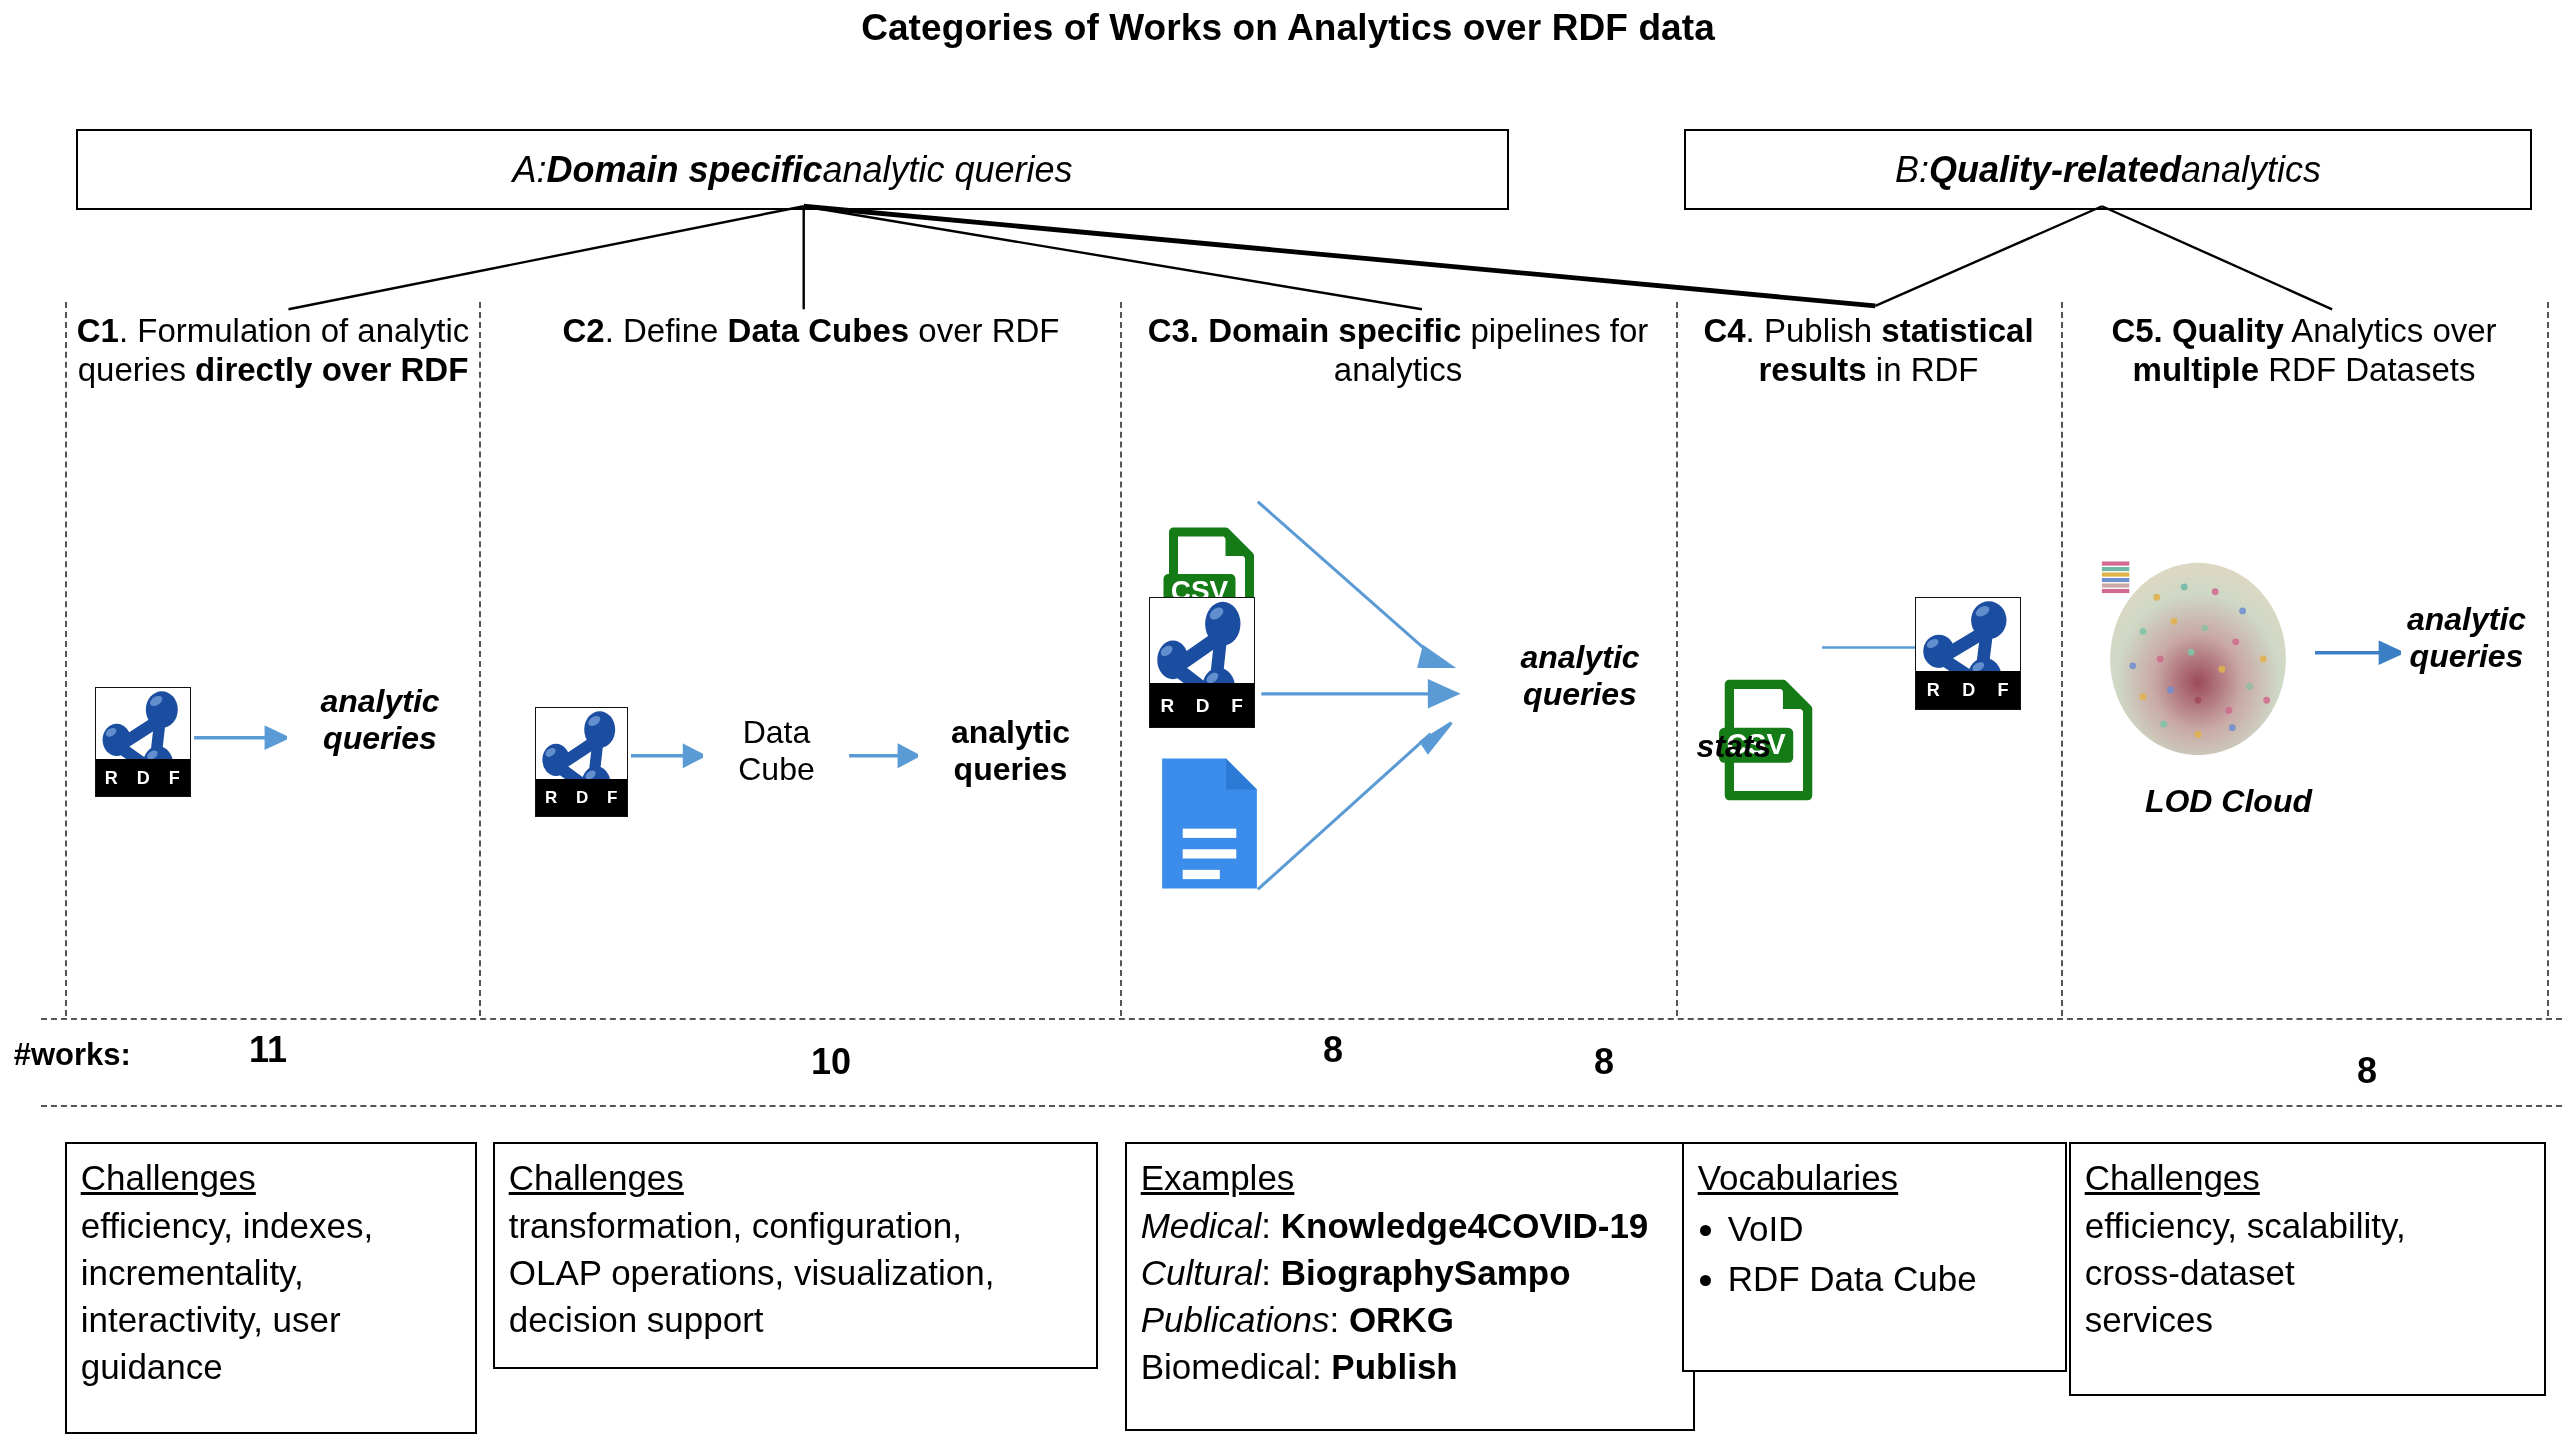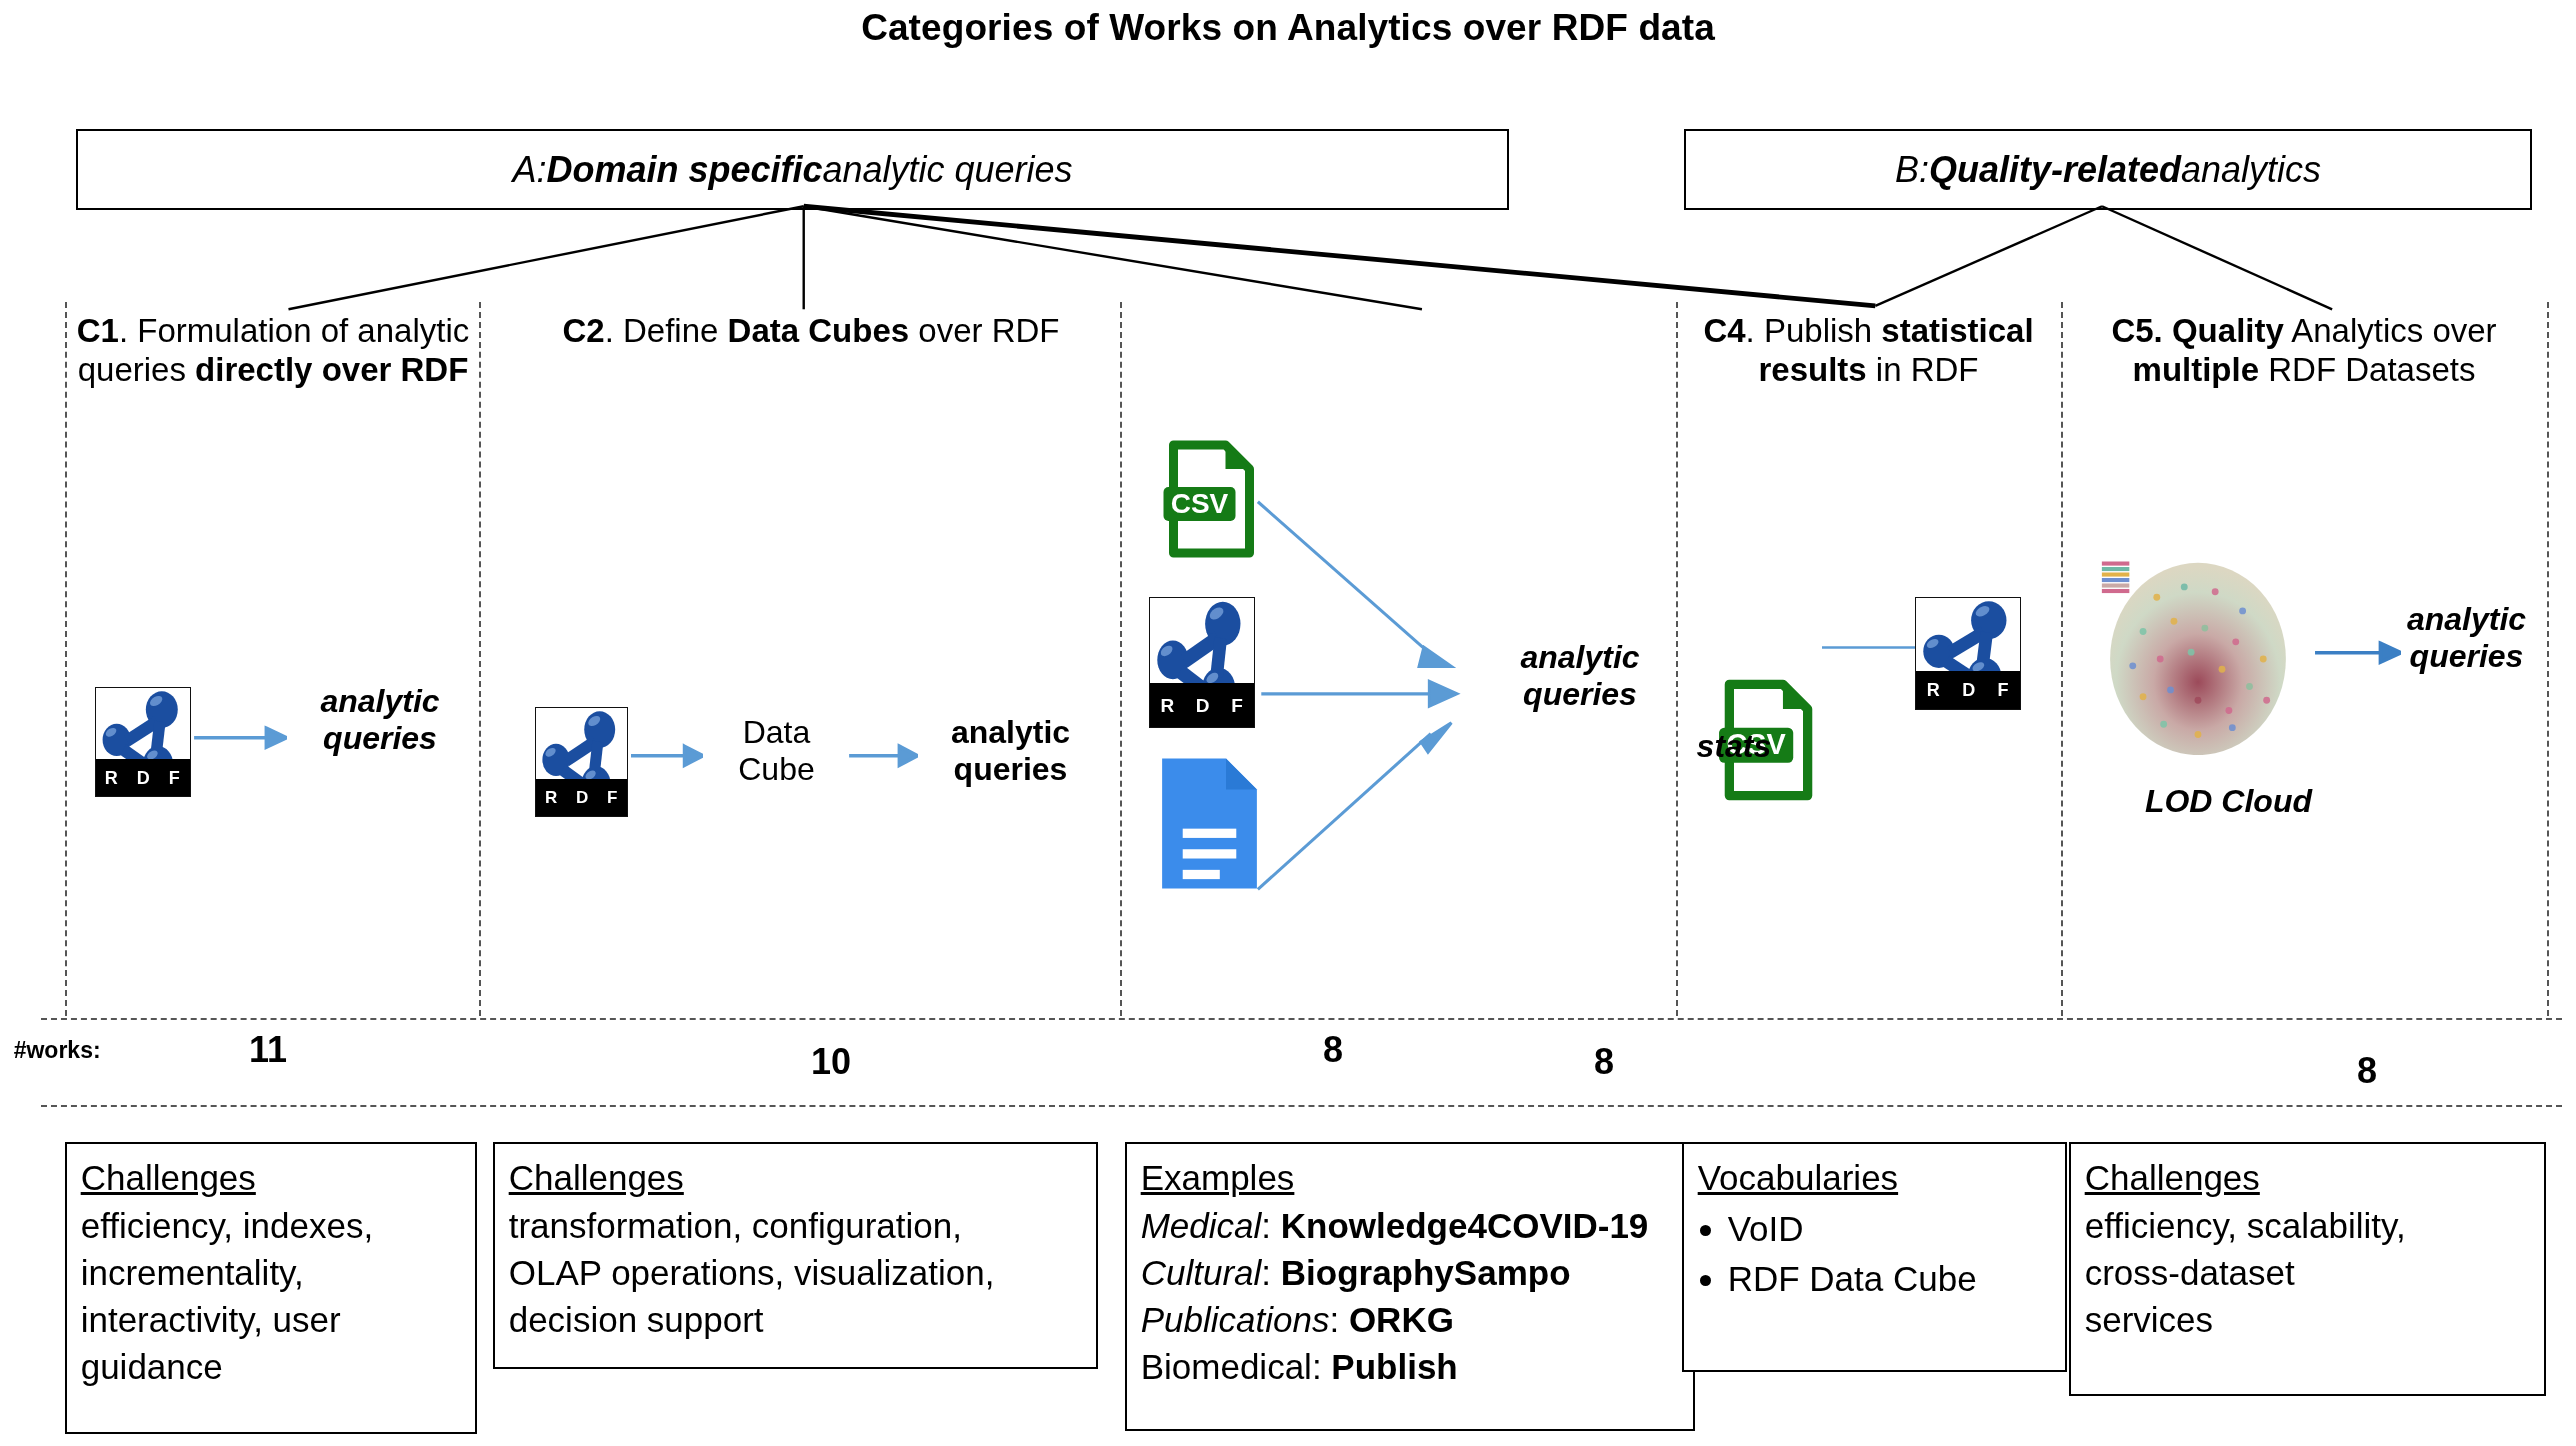--- a/index.html
+++ b/index.html
@@ -43,21 +43,21 @@
   .docic svg{width:100%;height:100%;display:block;}
   
   .lab{font-size:32px;line-height:1.16;text-align:center;}
   .lab.it{font-style:italic;font-weight:bold;}
   .lab.bold{font-weight:bold;}
   .lab.plain{font-weight:normal;}
   .lab.itlight{font-style:italic;font-weight:bold;}
   
   #worksline-top{left:41px;top:1018px;width:2521px;border-top:2.7px dashed #555;}
   #worksline-bot{left:41px;top:1105px;width:2521px;border-top:2.7px dashed #555;}
-  #workslabel{left:13.7px;top:1037px;font-size:23px;font-weight:bold;}
+  #workslabel{left:13.7px;top:1037px;font-size:31px;font-weight:bold;}
   .worksnum{font-size:36px;font-weight:bold;text-align:center;top:1029px;}
   
   .dbox{border:2.1px solid #000;background:#fff;padding:11px 13.7px 12.4px;
         font-size:35px;line-height:1.34;box-sizing:border-box;}
   .dhead{text-decoration:underline;margin-bottom:1.4px;}
   .dbox i{font-style:italic;}
   .dbox b{font-weight:bold;}
   ul.vocab{margin:4.1px 0 0 0;padding-left:30px;}
   ul.vocab li{margin:3px 0;font-weight:normal;}
   #d1{left:65px;top:1142px;width:412px;height:292px;}
@@ -172,20 +172,23 @@
   <svg class="abs" style="left:347px;top:440px;width:69px;height:27.5px;" viewBox="0 0 100 40" width="69" height="27.5">
     <g stroke="#5b9bd5" stroke-width="5" fill="#5b9bd5">
       <line x1="0" y1="20" x2="73" y2="20"></line>
         <polygon points="73,6 100,20 73,34"></polygon>
     </g>
   </svg>
   <div class="abs lab bold" style="left:426px;top:412px;width:165px;"><span>analytic queries</span></div>
 </div>
 
 <div class="abs col dash" id="c3">
+  <div class="colhead">
+    <b>C3</b><b>. </b><b>Domain specific</b><span> pipelines for analytics</span>
+  </div>
 
   <div class="abs csvic" style="left:40px;top:137px;width:103px;height:120px;">
     <svg viewBox="0 0 100 120">
       <path d="M12 6 h52 l24 24 v84 h-76 z" fill="#fff" stroke="#157b16" stroke-width="9" stroke-linejoin="round"></path>
       <path d="M64 6 l24 24 h-24 z" fill="#157b16"></path>
       <rect x="2" y="48" width="72" height="34" rx="5" fill="#157b16"></rect>
       <text x="38" y="74" font-family="Liberation Sans, sans-serif" font-size="28" font-weight="bold" fill="#fff" text-anchor="middle">CSV</text>
     </svg>
   </div>
 

